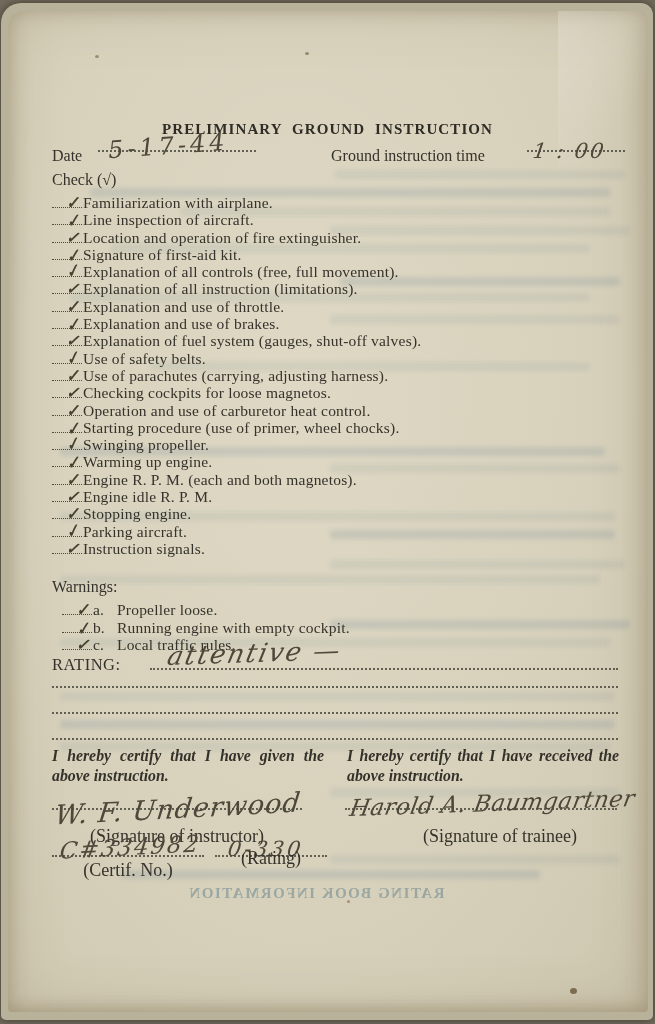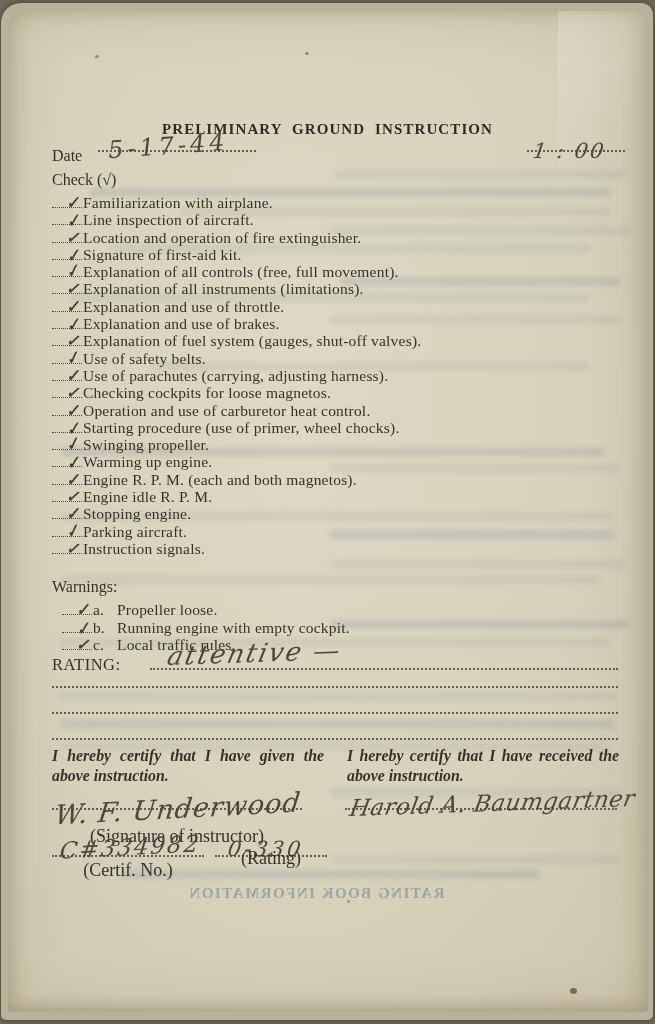--- a/index.html
+++ b/index.html
@@ -122,20 +122,21 @@
   <div class="speck" style="left:305px;top:52px;width:4px;height:3px;opacity:.6;"></div>
   <div class="speck" style="left:570px;top:988px;width:7px;height:6px;opacity:.8;"></div>
   <div class="speck" style="left:347px;top:900px;width:3px;height:3px;opacity:.5;"></div>
 
   <div class="title">PRELIMINARY GROUND INSTRUCTION</div>
 
   <span class="abs label" style="left:52px;top:147px;">Date</span>
   <span class="dotline" style="left:98px;top:150px;width:158px;"></span>
   <span class="abs hand" style="left:108px;top:132px;font-size:24px;letter-spacing:4px;transform:rotate(-4deg);">5-17-44</span>
 
+  <span class="abs label" style="left:331px;top:147px;">Ground instruction time</span>
   <span class="dotline" style="left:527px;top:150px;width:98px;"></span>
   <span class="abs hand handval" style="left:533px;top:139px;">1 : 00</span>
 
   <span class="abs label" style="left:52px;top:171px;">Check (√)</span>
 
   <div class="checklist">
   <div class="row">
     <span class="stub"></span><span class="check hand">✓</span><span class="itext">Familiarization with airplane.</span>
   </div>
 
@@ -149,21 +150,21 @@
 
   <div class="row">
     <span class="stub"></span><span class="check hand">✓</span><span class="itext">Signature of first-aid kit.</span>
   </div>
 
   <div class="row">
     <span class="stub"></span><span class="check hand">✓</span><span class="itext">Explanation of all controls (free, full movement).</span>
   </div>
 
   <div class="row">
-    <span class="stub"></span><span class="check hand">✓</span><span class="itext">Explanation of all instruments (limitations).</span>
+    <span class="stub"></span><span class="check hand">✓</span><span class="itext">Explanation of all instruction (limitations).</span>
   </div>
 
   <div class="row">
     <span class="stub"></span><span class="check hand">✓</span><span class="itext">Explanation and use of throttle.</span>
   </div>
 
   <div class="row">
     <span class="stub"></span><span class="check hand">✓</span><span class="itext">Explanation and use of brakes.</span>
   </div>
 
@@ -245,20 +246,21 @@
 
   <div class="certify" style="left:52px;">I hereby certify that I have given the above instruction.</div>
   <div class="certify" style="left:347px;">I hereby certify that I have received the above instruction.</div>
 
   <span class="abs hand sig" style="left:55px;top:793px;">W. F. Underwood</span>
   <span class="dotline" style="left:52px;top:808px;width:250px;"></span>
   <span class="caption" style="left:62px;top:826px;width:230px;">(Signature of instructor)</span>
 
   <span class="abs hand sig2" style="left:350px;top:790px;">Harold A. Baumgartner</span>
   <span class="dotline" style="left:345px;top:808px;width:272px;"></span>
+  <span class="caption" style="left:385px;top:826px;width:230px;">(Signature of trainee)</span>
 
   <span class="abs hand" style="left:60px;top:834px;font-size:23px;letter-spacing:2px;transform:rotate(-3deg) skewX(-10deg);">C#334982</span>
   <span class="dotline" style="left:52px;top:855px;width:152px;"></span>
   <span class="caption" style="left:52px;top:860px;width:152px;">(Certif. No.)</span>
 
   <span class="abs hand" style="left:228px;top:837px;font-size:21px;letter-spacing:3px;transform:skewX(-8deg);">0-330</span>
   <span class="dotline" style="left:215px;top:855px;width:112px;"></span>
   <span class="caption" style="left:215px;top:848px;width:112px;">(Rating)</span>
 
   <div class="mirror-title" style="left:188px;top:885px;">RATING BOOK INFORMATION</div>

